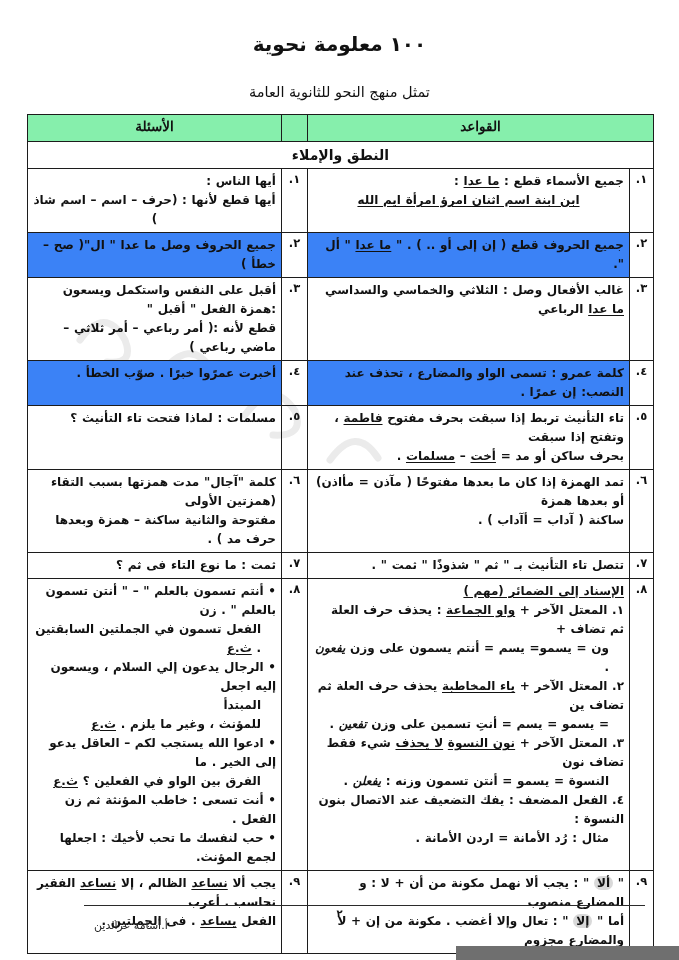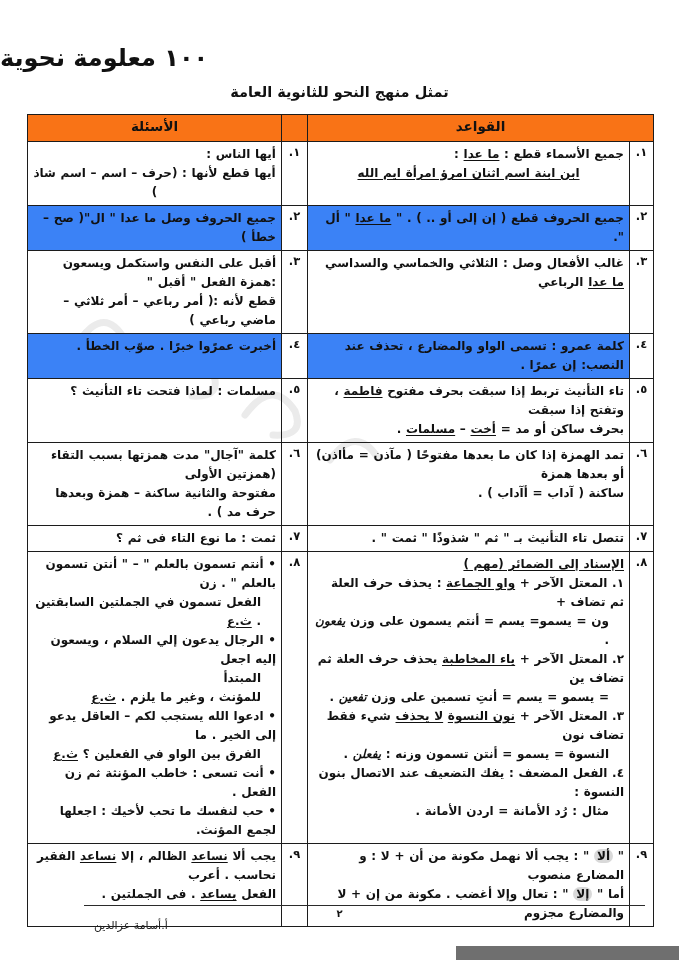--- a/index.html
+++ b/index.html
@@ -2,37 +2,37 @@
 <html lang="ar"><head>
 <meta charset="utf-8">
 <style>
   html,body{margin:0;padding:0;}
   body{
     width:679px;height:960px;position:relative;overflow:hidden;
     background:#ffffff;color:#111;
     font-family:"DejaVu Sans",sans-serif;
   }
   .doc-title{
-    position:absolute;top:44px;left:0;width:100%;text-align:left;
-    font-size:24px;font-weight:bold;direction:rtl;letter-spacing:1px;
+    position:absolute;top:32px;left:0;width:100%;text-align:center;
+    font-size:20px;font-weight:bold;direction:rtl;letter-spacing:1px;
   }
   .doc-subtitle{
     position:absolute;top:84px;left:0;width:100%;text-align:center;
-    font-size:14.5px;font-weight:bold;direction:rtl;
+    font-size:14.5px;font-weight:normal;direction:rtl;
   }
   table.grammar{
     position:absolute;top:114px;left:27px;width:626px;
     border-collapse:collapse;direction:rtl;table-layout:fixed;
   }
   table.grammar th,table.grammar td{
     border:1.6px solid #1c1c1c;vertical-align:top;
   }
   table.grammar th{
-    background:#f97316;font-size:13.5px;font-weight:bold;
-    padding:3px 4px;text-align:center;height:20px;
+    background:#86efac;font-size:13.5px;font-weight:bold;
+    padding:3px 4px;text-align:center;height:20px;font-family:Liberation Serif, serif;
   }
   tr.section-row td{
     text-align:center;font-weight:bold;font-size:14px;padding:2px;height:22px;
     vertical-align:middle;
   }
   td.txt{
     font-size:12px;font-weight:bold;line-height:19px;
     padding:3px 5px;text-align:right;word-spacing:0.5px;
   }
   td.numc{
@@ -90,20 +90,23 @@
       <col style="width:322px">
       <col style="width:26px">
       <col style="width:254px">
   </colgroup>
   <tbody>
       <tr>
     <th colspan="2">القواعد</th>
     <th></th>
     <th>الأسئلة</th>
   </tr>
+  <tr class="section-row">
+    <td colspan="4">النطق والإملاء</td>
+  </tr>
 
   <tr class="r1">
     <td class="numc">١.</td>
     <td class="txt rich">
           <div><span>جميع الأسماء قطع : </span><span class="u">ما عدا</span><span> :</span></div>
           <div class="c"><span class="u">ابن ابنة اسم اثنان امرؤ امرأة ايم الله</span></div>
         </td>
     <td class="numc">١.</td>
     <td class="txt rich">
           <div><span>أيها الناس :</span></div>

